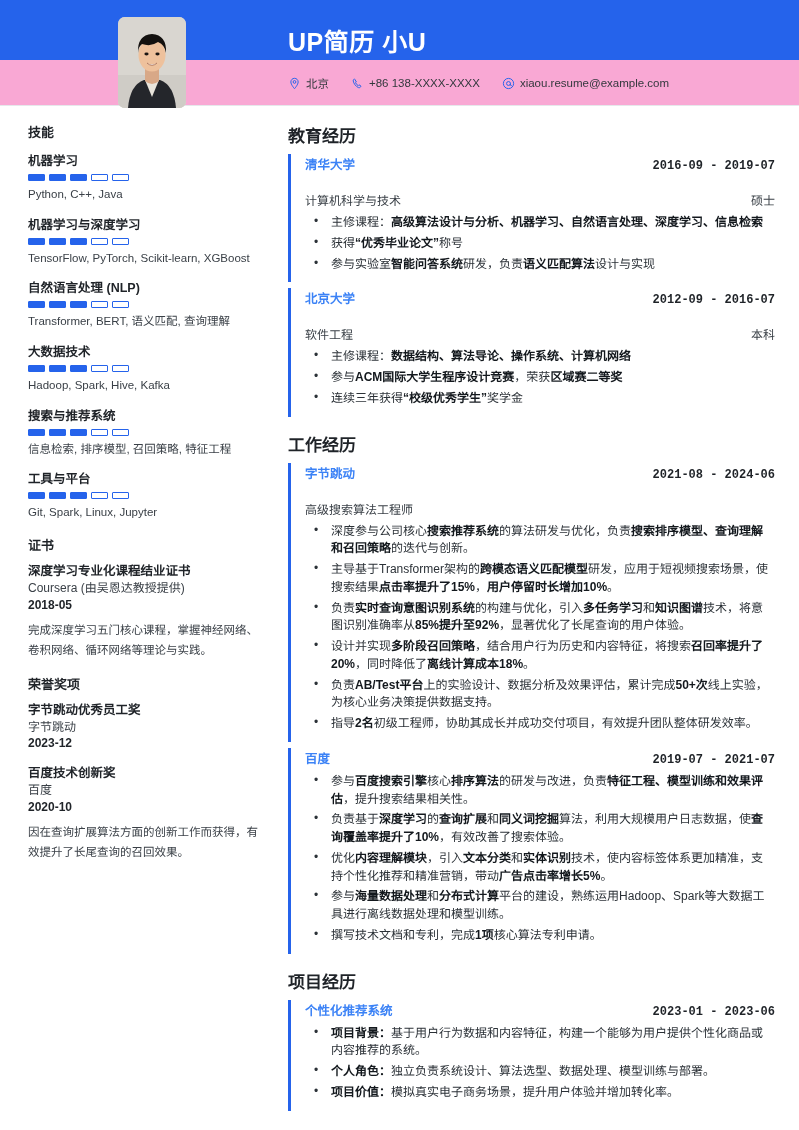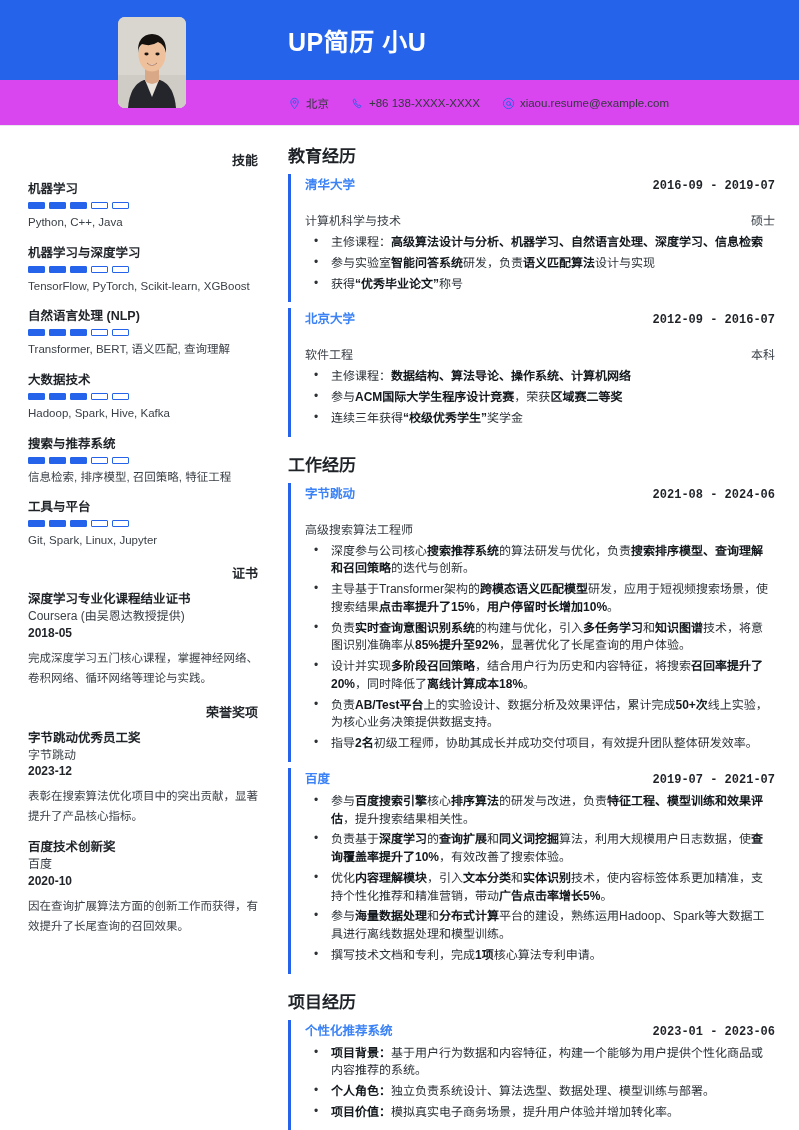--- a/index.html
+++ b/index.html
@@ -8,21 +8,21 @@
     font-family: "Liberation Sans", "DejaVu Sans", sans-serif;
     background: #ffffff;
     color: #1f2328;
     overflow: hidden;
   }
   .page { position: relative; width: 799px; height: 1130px; overflow: hidden; }
 
   
   .header-band {
     position: relative;
-    height: 80px;
+    height: 60px;
     background: #2563eb;
   }
   .header-title {
     position: absolute;
     left: 288px; top: 0;
     height: 80px;
     display: flex; align-items: center;
     color: #ffffff;
     font-size: 25px;
     font-weight: bold;
@@ -35,21 +35,21 @@
     border-radius: 7px;
     overflow: hidden;
     background: #d8d5cf;
     z-index: 5;
   }
   .photo svg { display: block; width: 68px; height: 91px; }
 
   .contact-band {
     position: relative;
     height: 46px;
-    background: #d946ef;
+    background: #f9a8d4;
     border-bottom: 1px solid #e6e8eb;
   }
   .contact-row {
     position: absolute;
     left: 288px; top: 0; height: 46px;
     display: flex; align-items: center;
     gap: 22px;
   }
   .contact-item {
     display: flex; align-items: center; gap: 5px;
@@ -60,22 +60,21 @@
   .contact-item .ci svg { display:block; width: 13px; height: 13px; }
 
   
   .body-wrap { display: flex; align-items: flex-start; }
   .sidebar { width: 280px; flex: 0 0 280px; padding: 16px 22px 0 28px; }
   .main { flex: 1; padding: 16px 24px 0 8px; }
 
   
   .side-sec-title {
     font-size: 13px; font-weight: bold; color: #1f2328;
-    margin: 8px 0 9px 0;
-    text-align: right;
+    margin: 0 0 9px 0;
   }
   .side-sec + .side-sec { margin-top: 14px; }
 
   .skill { margin-bottom: 11px; }
   .skill-name { font-size: 12.5px; font-weight: bold; color: #1f2328; margin-bottom: 5px; }
   .bars { display: flex; gap: 4px; margin-bottom: 5px; }
   .bar { width: 17px; height: 7px; border: 1.3px solid #2563eb; border-radius: 1px; }
   .bar.on { background: #2563eb; }
   .skill-items { font-size: 11.5px; color: #3a4047; line-height: 1.45; }
 
@@ -273,21 +272,20 @@
           </div>
       </section>
 
       <section class="side-sec">
         <div class="side-sec-title">荣誉奖项</div>
         <div id="awards-list">
             <div class="award">
               <div class="award-title">字节跳动优秀员工奖</div>
               <div class="award-org">字节跳动</div>
               <div class="award-date">2023-12</div>
-              <div class="award-desc">表彰在搜索算法优化项目中的突出贡献，显著提升了产品核心指标。</div>
             </div>
             <div class="award">
               <div class="award-title">百度技术创新奖</div>
               <div class="award-org">百度</div>
               <div class="award-date">2020-10</div>
               <div class="award-desc">因在查询扩展算法方面的创新工作而获得，有效提升了长尾查询的召回效果。</div>
             </div>
           </div>
       </section>
 
@@ -302,22 +300,22 @@
               <div class="entry-head">
                 <span class="entry-org">清华大学</span>
                 <span class="entry-date">2016-09 - 2019-07</span>
               </div>
               <div class="entry-sub">
                 <span class="entry-role">计算机科学与技术</span>
                 <span class="entry-degree">硕士</span>
               </div>
               <ul class="bullets">
                 <li>主修课程：<b>高级算法设计与分析、机器学习、自然语言处理、深度学习、信息检索</b></li>
+                <li>获得<b>“优秀毕业论文”</b>称号</li>
                 <li>参与实验室<b>智能问答系统</b>研发，负责<b>语义匹配算法</b>设计与实现</li>
-                <li>获得<b>“优秀毕业论文”</b>称号</li>
               </ul>
             </div>
             <div class="entry">
               <div class="entry-head">
                 <span class="entry-org">北京大学</span>
                 <span class="entry-date">2012-09 - 2016-07</span>
               </div>
               <div class="entry-sub">
                 <span class="entry-role">软件工程</span>
                 <span class="entry-degree">本科</span>

